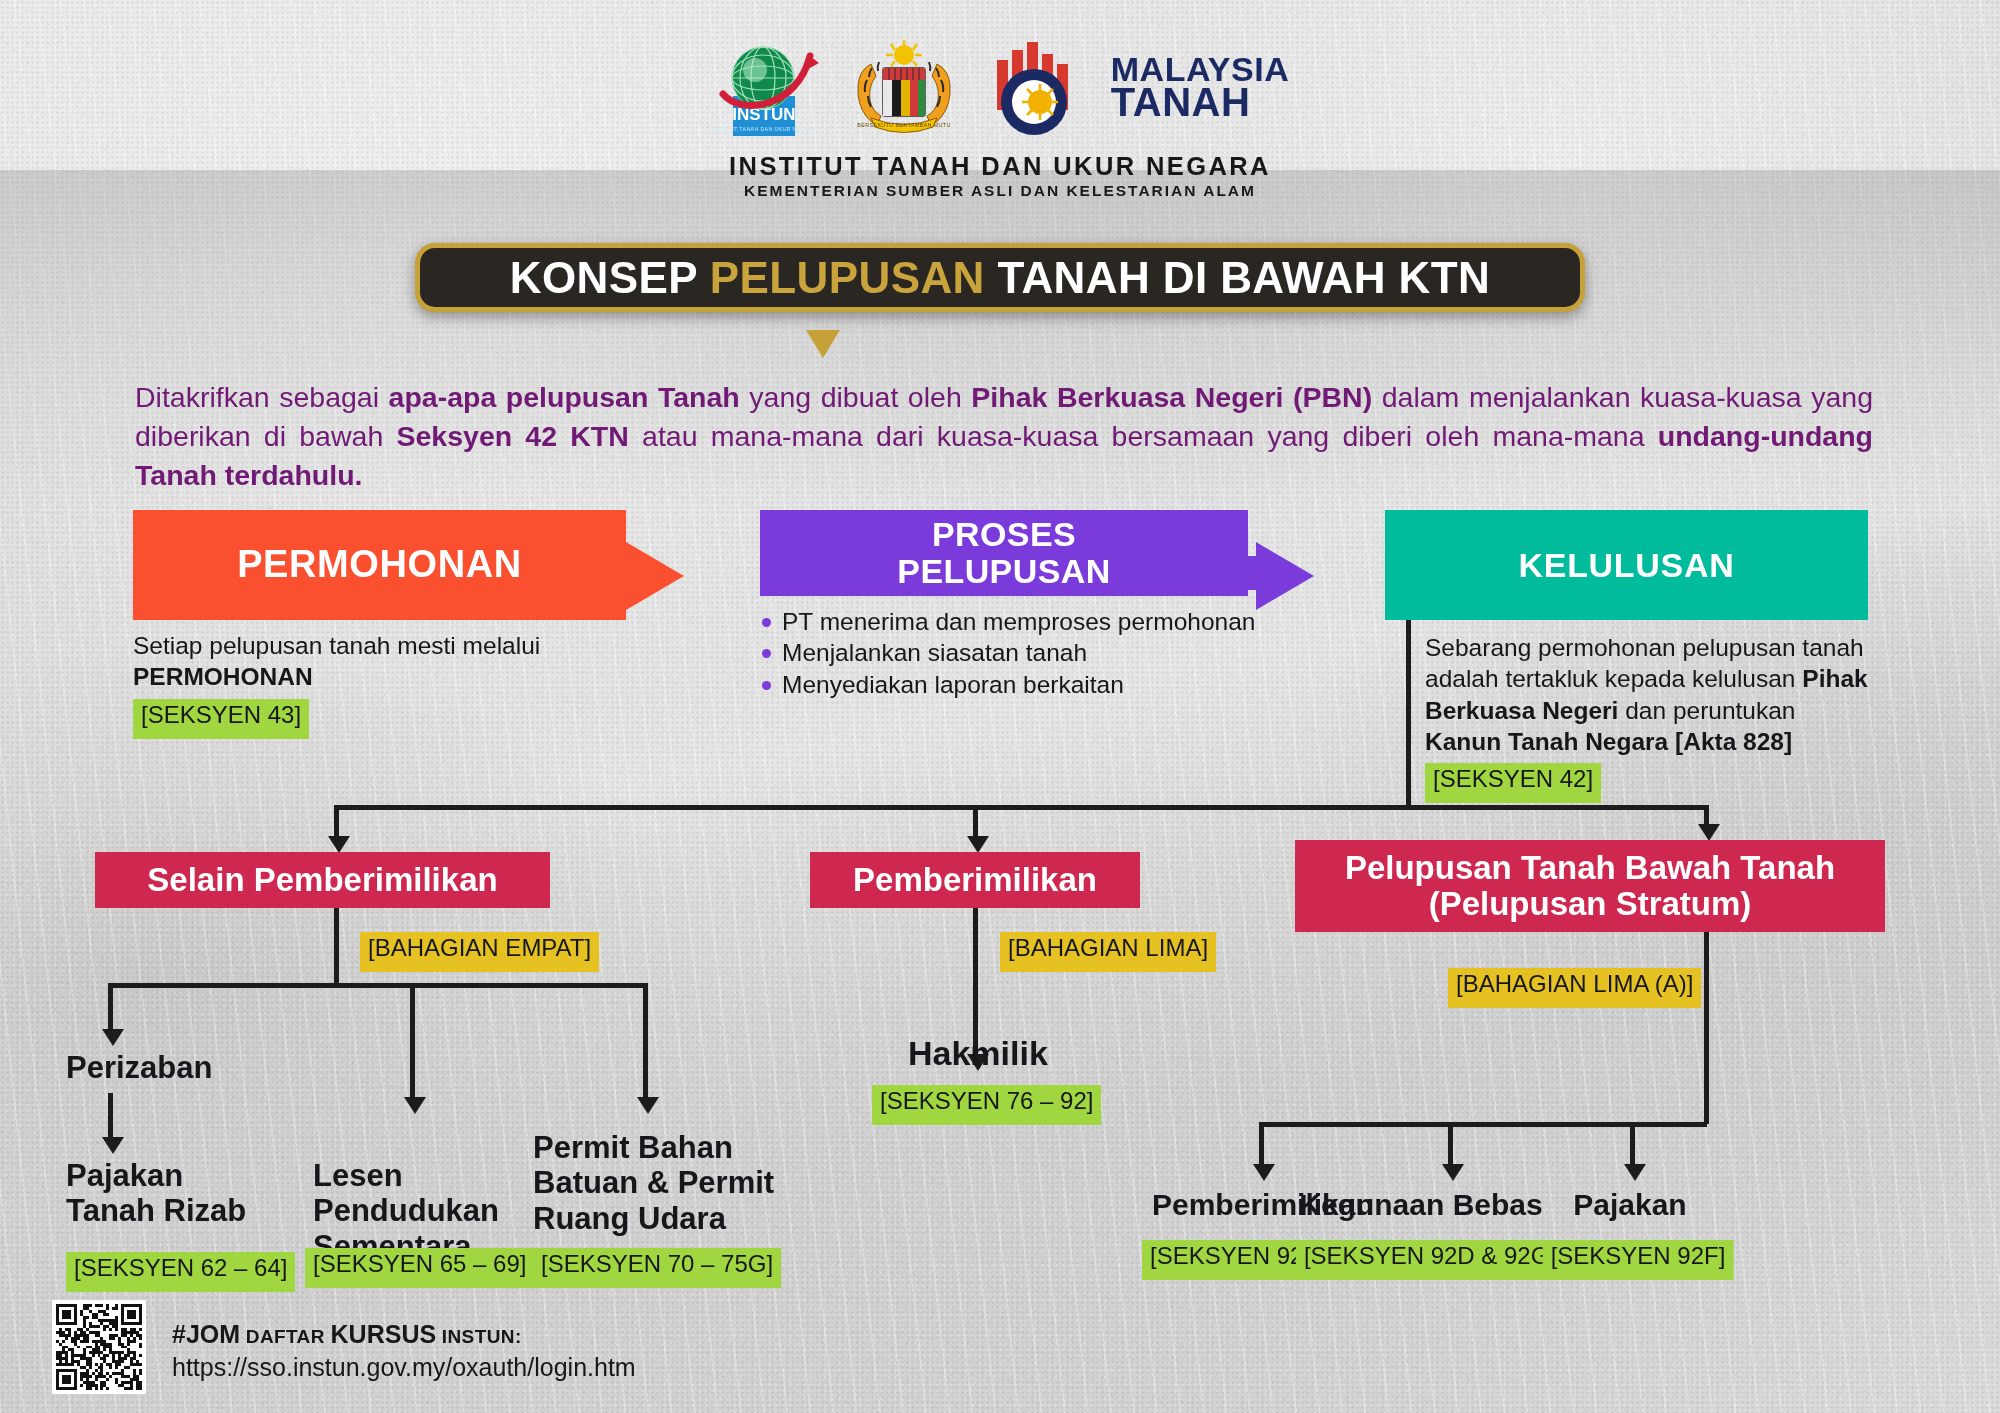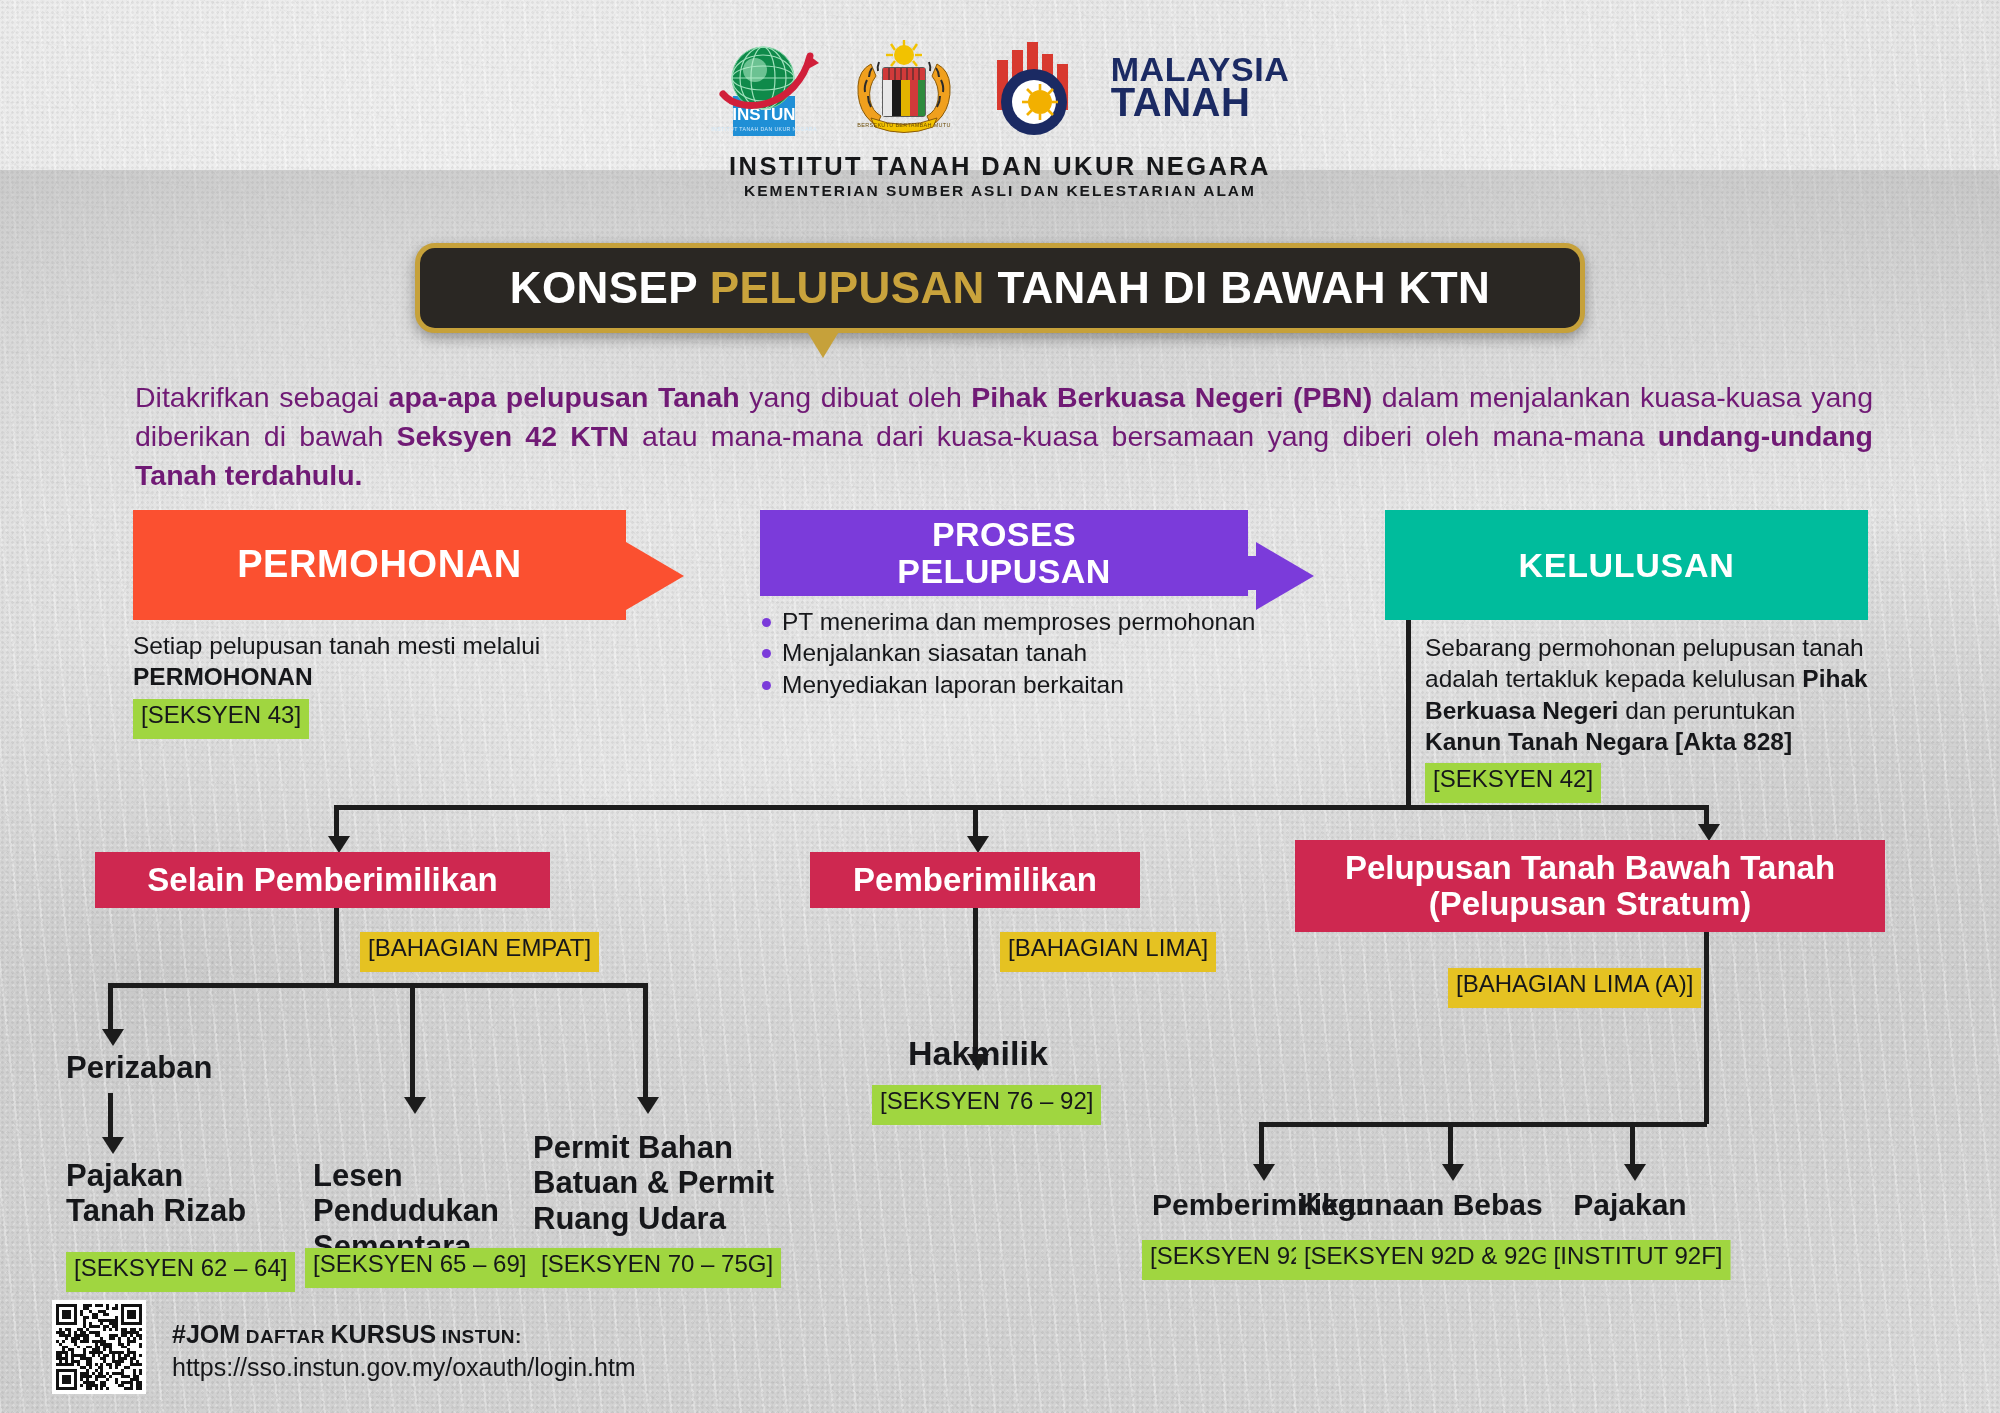--- a/index.html
+++ b/index.html
@@ -62,21 +62,21 @@
     position: absolute; left: 0; right: 0; top: 152px; text-align: center;
     font-size: 25.5px; font-weight: 800; letter-spacing: 2.4px; color: #17181a;
   }
   .org-sub {
     position: absolute; left: 0; right: 0; top: 182px; text-align: center;
     font-size: 15.5px; font-weight: 700; letter-spacing: 2.0px; color: #17181a;
   }
 
   
   .title-banner {
-    position: absolute; left: 415px; top: 243px; width: 1170px; height: 90px;
+    position: absolute; left: 415px; top: 243px; width: 1170px; height: 69px;
     background: #2a2723; border: 5px solid #c6a13a; border-radius: 20px;
     display: flex; align-items: center; justify-content: center;
     box-shadow: 0 5px 14px rgba(0,0,0,.35);
   }
   .title-banner .t {
     font-size: 44px; font-weight: 800; letter-spacing: .4px; color: #ffffff; white-space: nowrap;
   }
   .title-banner .t .hl { color: #c9a33c; }
   .title-arrow {
     position: absolute; left: 806px; top: 330px;
@@ -423,21 +423,21 @@
     <span class="chip chip-green">[SEKSYEN 92C &amp; 92D]</span>
   </div>
 
   <div class="leaf" style="left:1421px; top:1188px; font-size:30px; transform:translateX(-50%);">Kegunaan Bebas</div>
   <div style="position:absolute; left:1430px; top:1240px; transform:translateX(-50%);">
     <span class="chip chip-green">[SEKSYEN 92D &amp; 92G]</span>
   </div>
 
   <div class="leaf" style="left:1630px; top:1188px; font-size:30px; transform:translateX(-50%);">Pajakan</div>
   <div style="position:absolute; left:1638px; top:1240px; transform:translateX(-50%);">
-    <span class="chip chip-green">[INSTITUT 92F]</span>
+    <span class="chip chip-green">[SEKSYEN 92F]</span>
   </div>
 
   <div class="qr">
     <svg id="qr-svg" width="86" height="86" viewBox="0 0 29 29" shape-rendering="crispEdges">
       <rect width="29" height="29" fill="#ffffff"></rect>
       <g fill="#111111" id="qr-cells">
           <rect x="0" y="0" width="1" height="1"></rect>
           <rect x="1" y="0" width="1" height="1"></rect>
           <rect x="2" y="0" width="1" height="1"></rect>
           <rect x="3" y="0" width="1" height="1"></rect>

